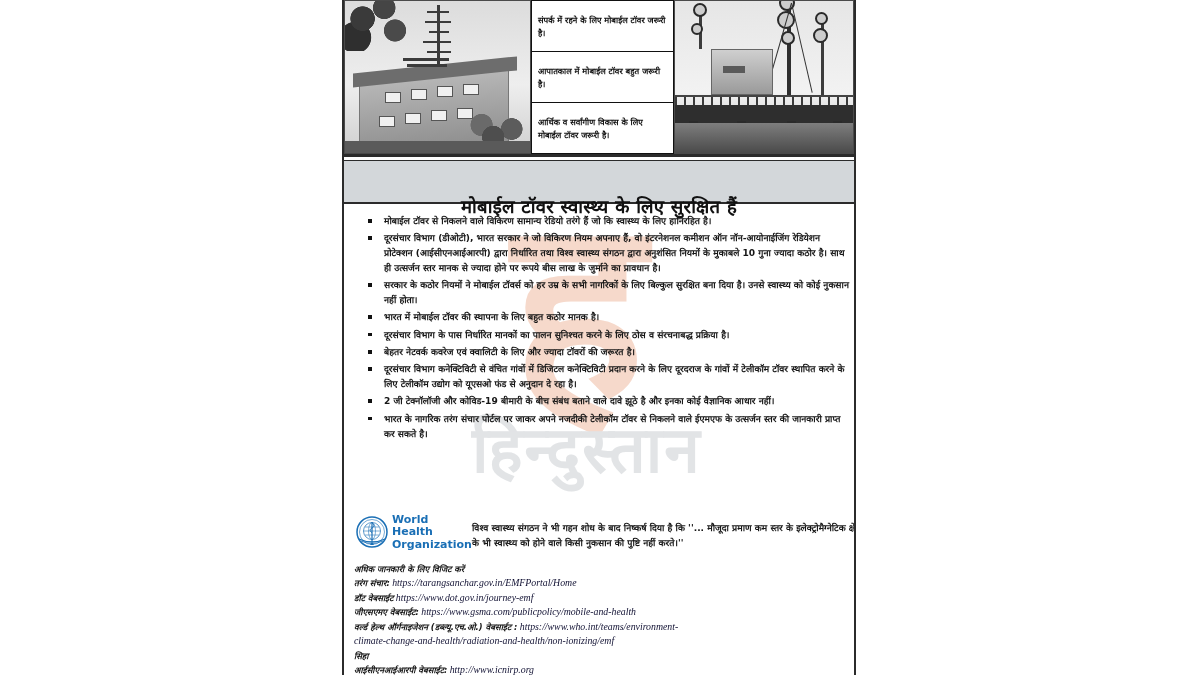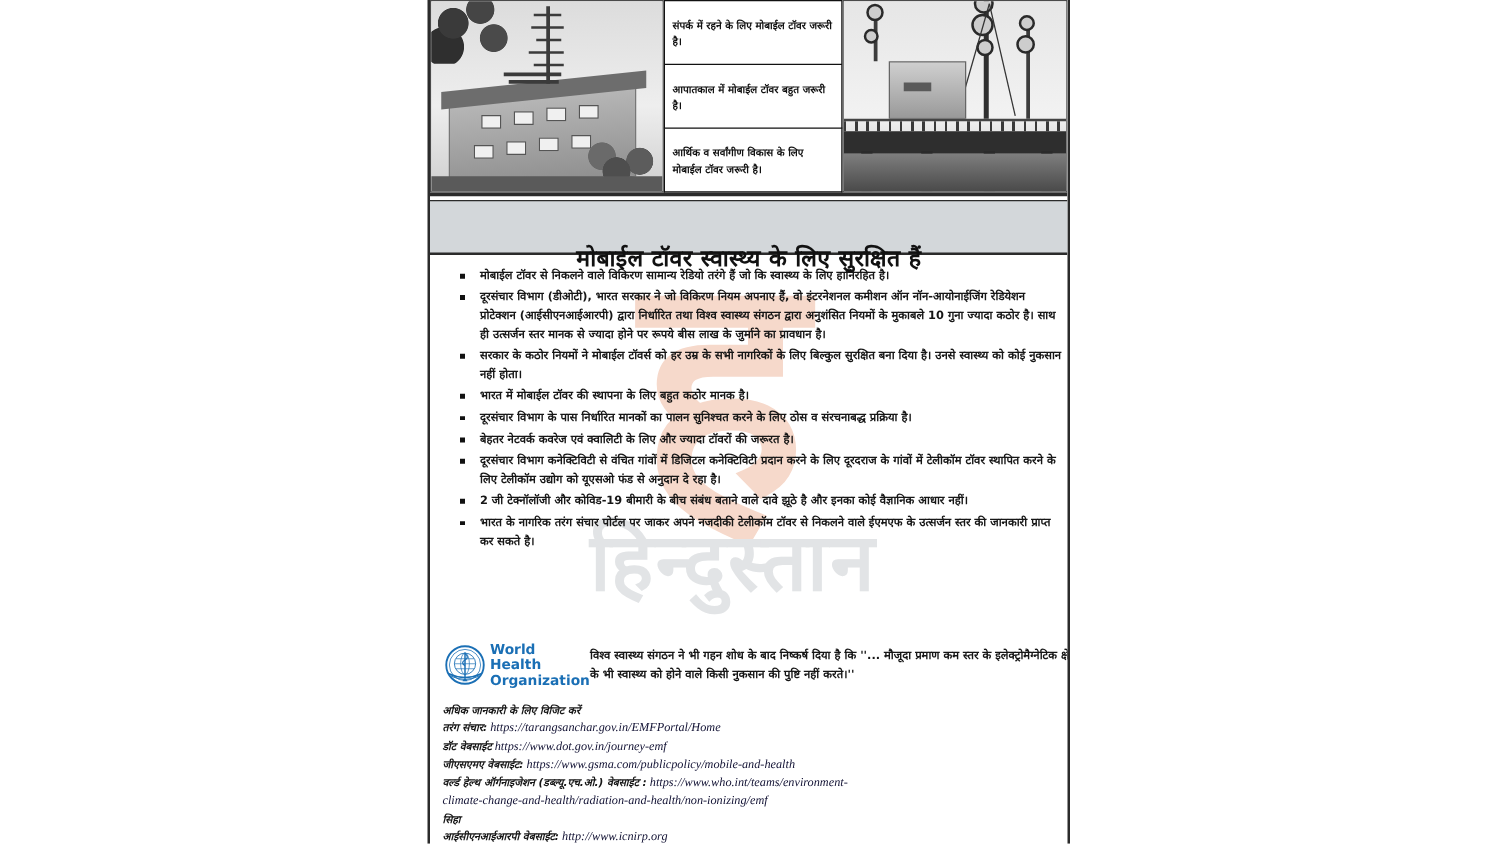--- a/index.html
+++ b/index.html
@@ -120,21 +120,21 @@
     font-weight: 600;
   }
   ul.points li .bul {
     position: absolute; left: 2px; top: 5px;
     width: 3.5px; height: 3.5px; background: #111;
   }
 
   
   .who {
     position: absolute; left: 0; top: 514px; width: 552px; z-index: 3;
-    display: flex; gap: 8px; padding: 0 12px 0 12px; align-items: center;
+    display: flex; gap: 8px; padding: 0 12px 0 12px; align-items: flex-end;
   }
   .who-logo { width: 108px; flex: 0 0 108px; display: flex; align-items: center; gap: 4px; }
   .who-emblem { width: 32px; height: 32px; flex: 0 0 32px; }
   .who-name {
     font-family: "DejaVu Sans", sans-serif;
     font-size: 11px; font-weight: 700; line-height: 1.12; color: #1a6fb5;
   }
   .who-text {
     flex: 1;
     font-family: "DejaVu Sans", sans-serif;

